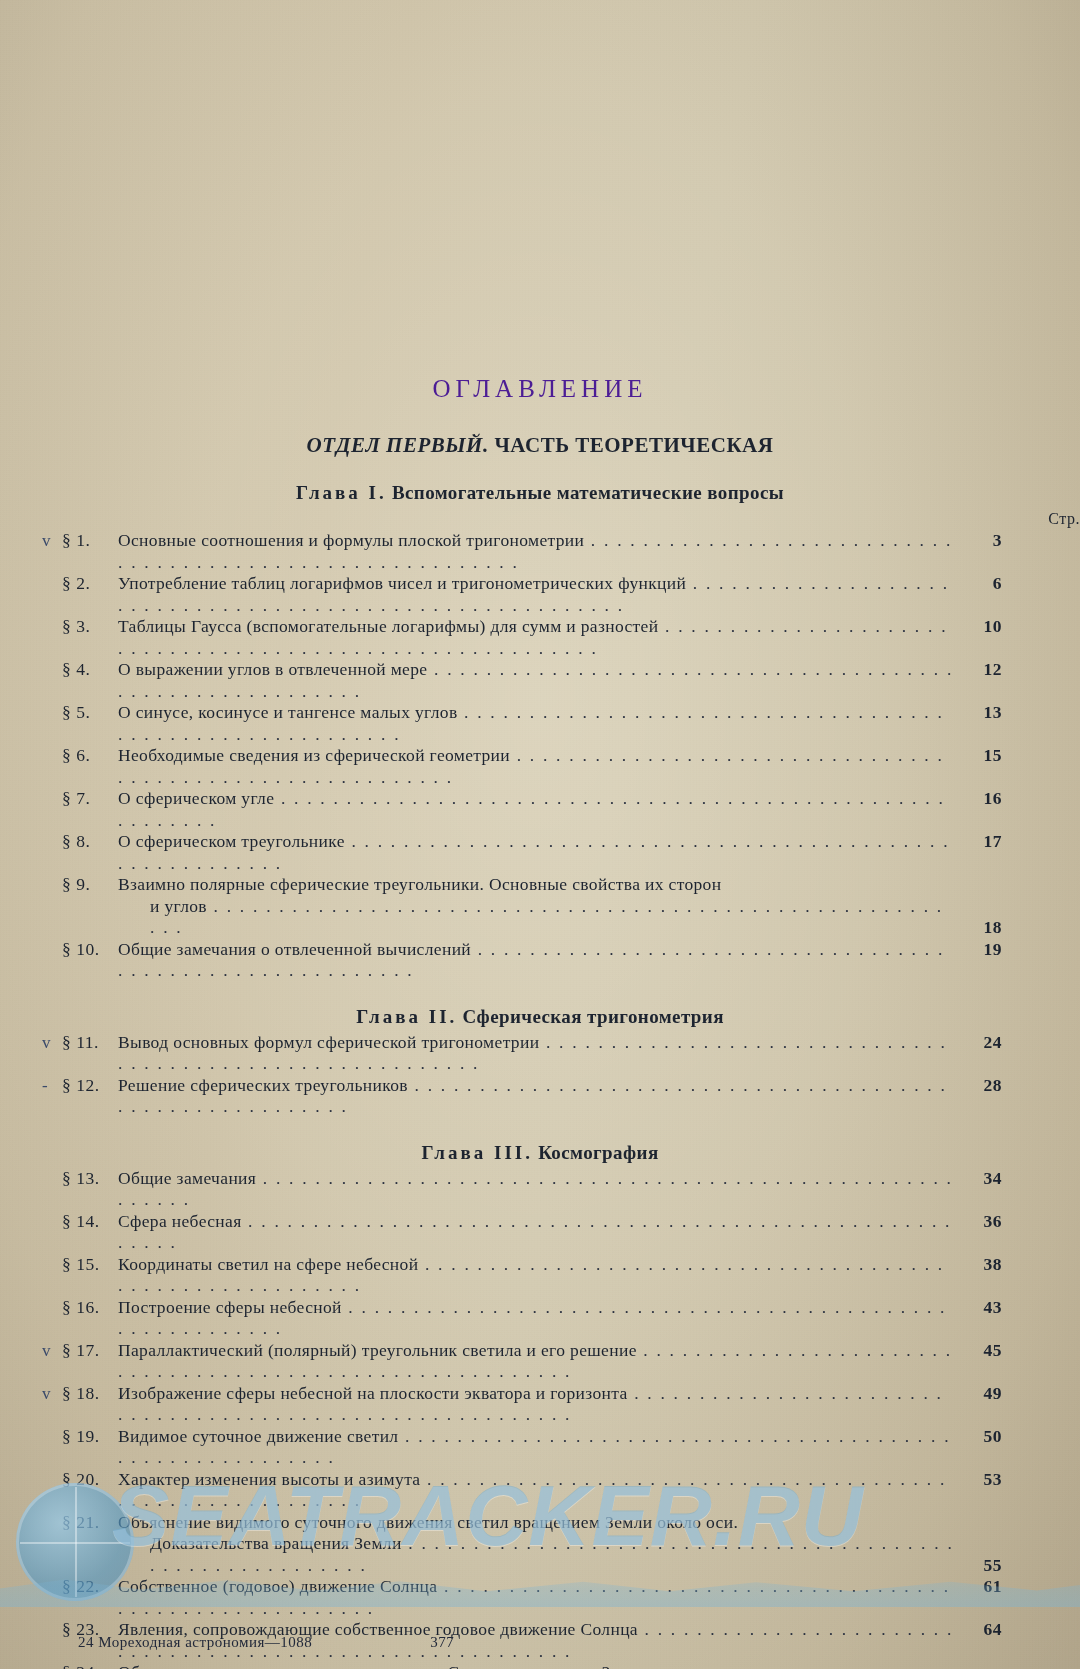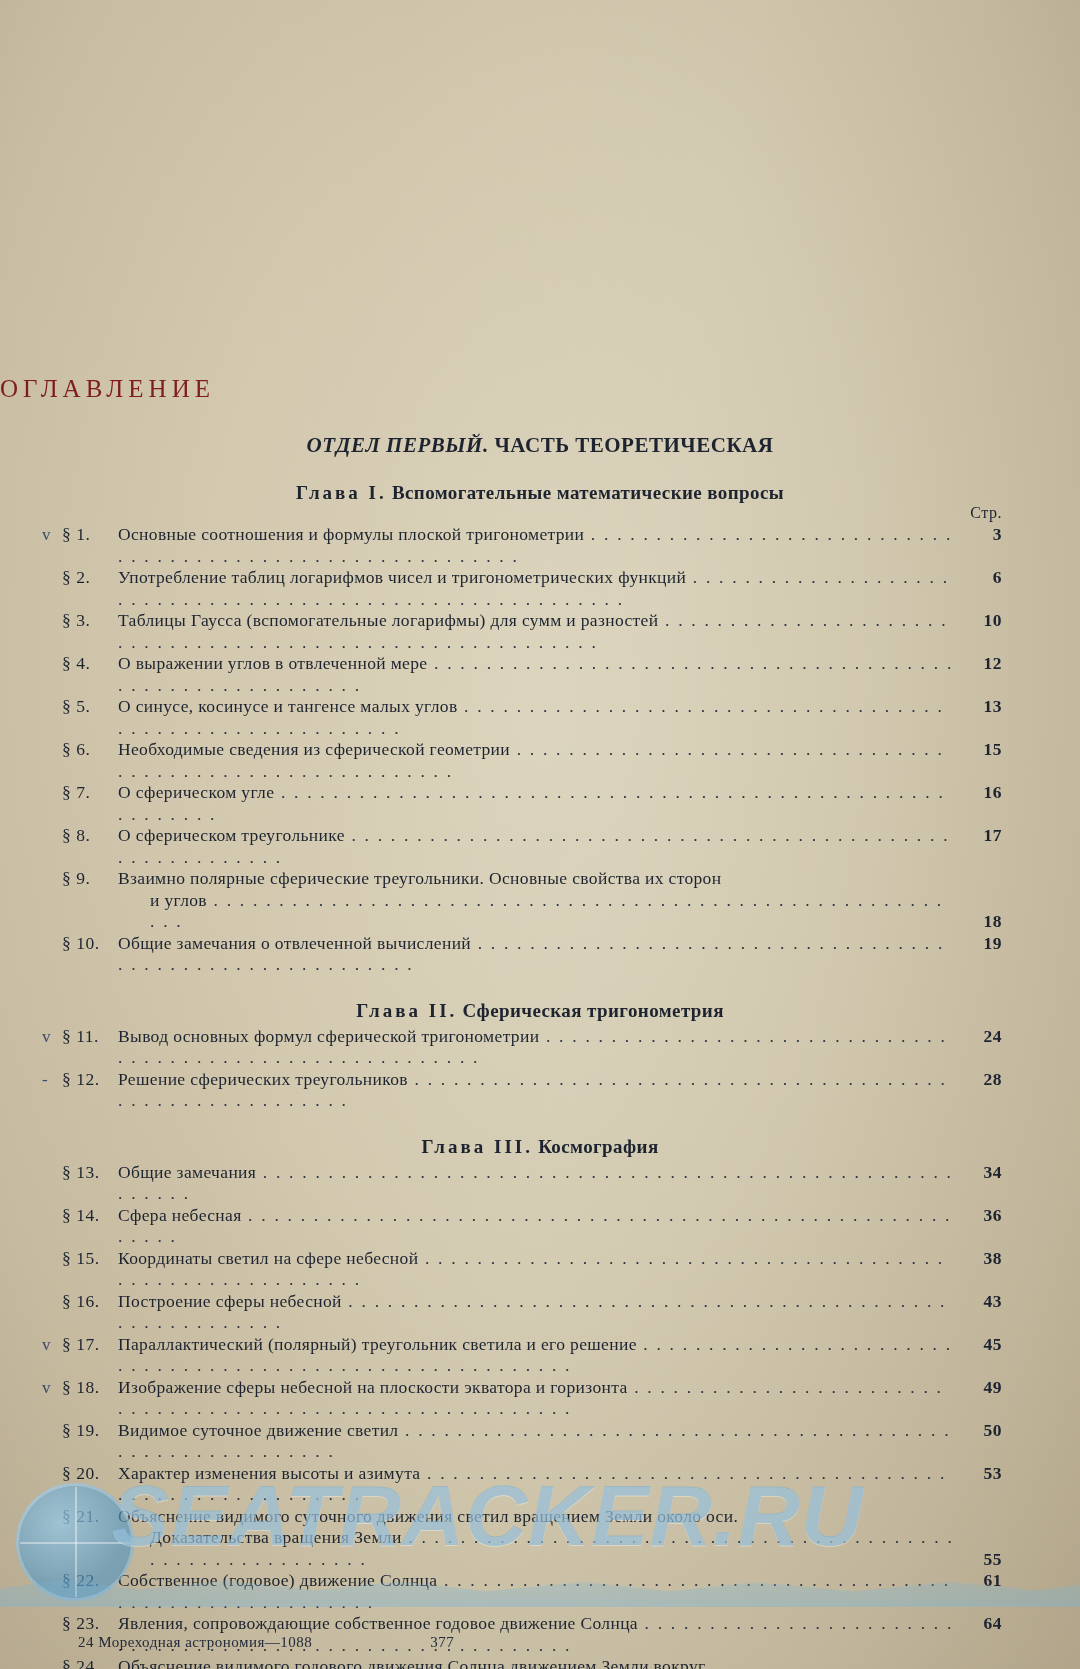--- a/index.html
+++ b/index.html
@@ -32,25 +32,26 @@
     pointer-events: none;
   }
   .content {
     position: absolute;
     left: 0; top: 0;
     width: 1080px;
     color: #1d2430;
   }
 
   .title {
+    text-align: center;
     font-size: 25px;
     letter-spacing: 5px;
     font-weight: 400;
     margin-top: 375px;
-    color: #7f1d1d;
+    color: #4c1d95;
   }
 
   .part-head {
     text-align: center;
     margin-top: 30px;
     font-size: 21px;
     font-weight: 700;
     letter-spacing: 0.5px;
   }
   .part-head .ital {
@@ -65,21 +66,21 @@
     margin-top: 24px;
     letter-spacing: 0.4px;
   }
   .chapter-head .spaced {
     letter-spacing: 3px;
   }
 
   .col-head {
     text-align: right;
     font-size: 16px;
-    padding-right: 78px;
+    margin-top: 6px;
     letter-spacing: 0.5px;
   }
 
   .toc {
     margin: 4px 0 0 0;
     padding: 0;
     list-style: none;
   }
   .toc.first { margin-top: 2px; }
 

